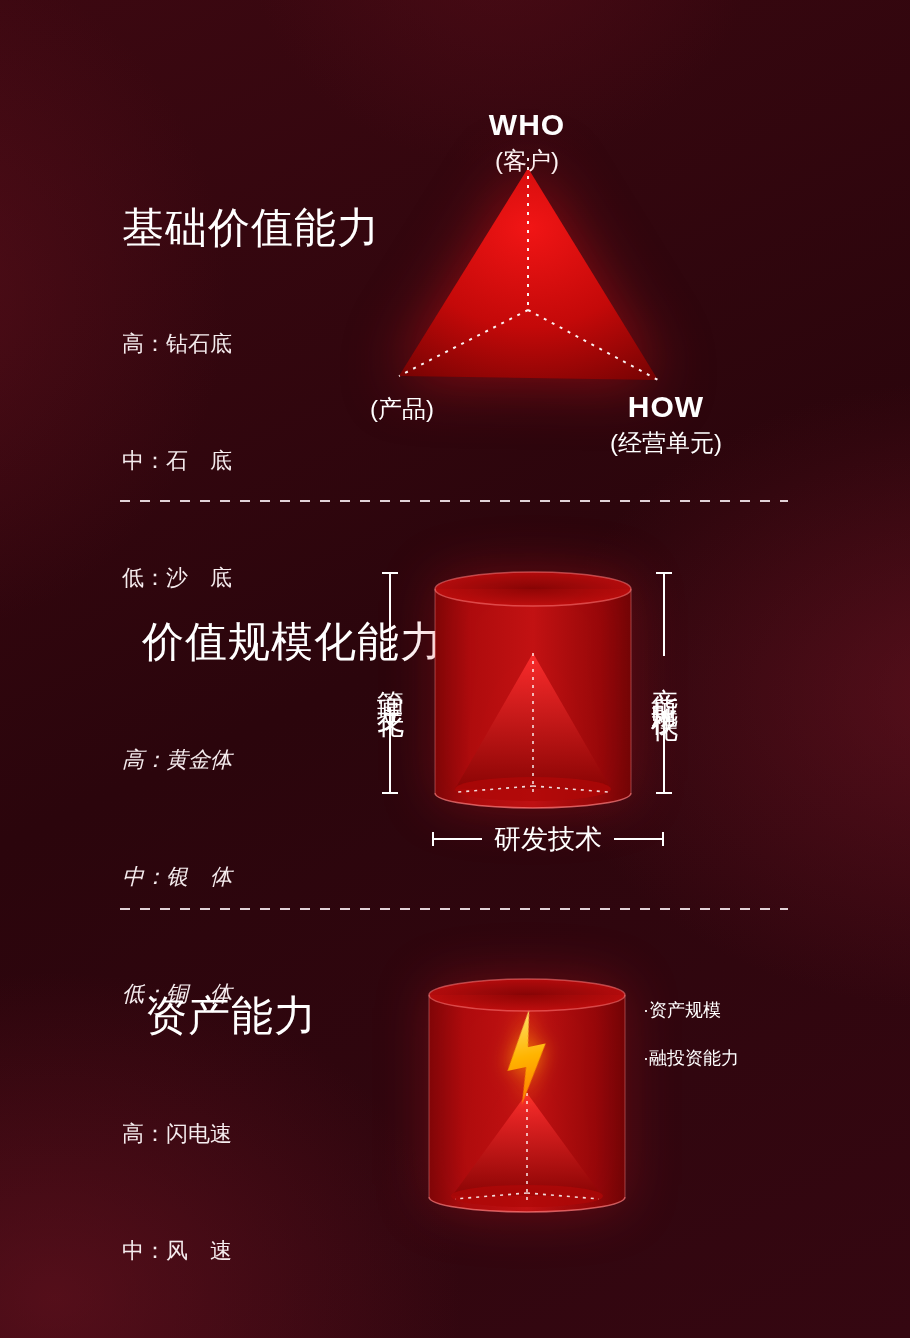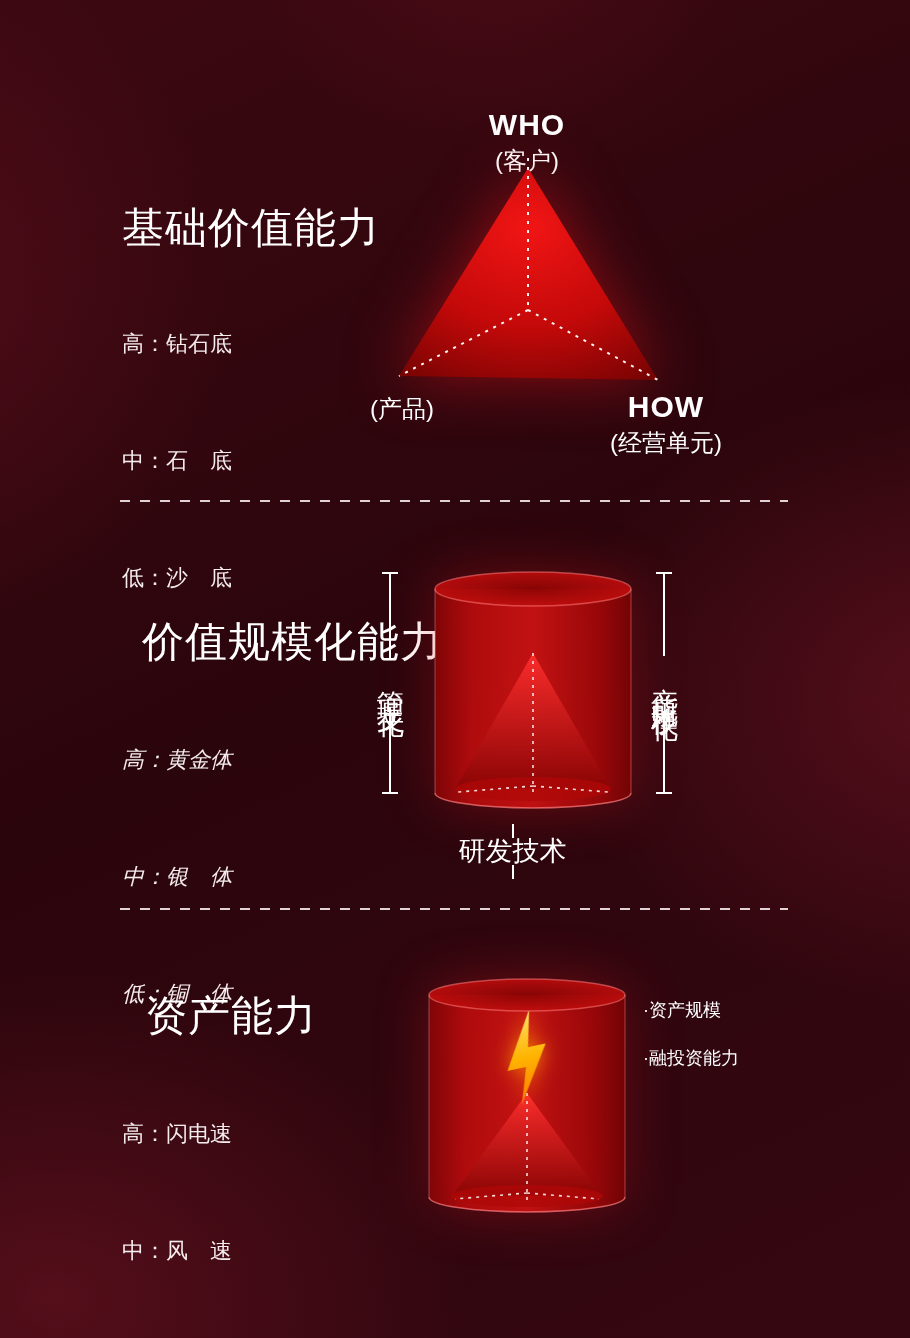--- a/index.html
+++ b/index.html
@@ -132,21 +132,21 @@
   </div>
 
   <div class="vbracket" style="left:648px; top:572px; height:222px;">
     <div class="tick-h"></div>
     <div class="vline"></div>
     <div class="vtext">产能规模化</div>
     <div class="vline"></div>
     <div class="tick-h"></div>
   </div>
 
-  <div class="hbracket" style="left:432px; top:824px; width:161px; height:30px;flex-direction:column;">
+  <div class="hbracket" style="left:432px; top:824px; width:232px; height:30px;">
     <div class="tick-v"></div>
     <div class="hline"></div>
     <div class="htext">研发技术</div>
     <div class="hline"></div>
     <div class="tick-v"></div>
   </div>
 
   <div class="separator" style="top:908px;"></div>
 
   <h2 class="title" style="left:130px; top:988px;margin-left:15px;">资产能力</h2>

